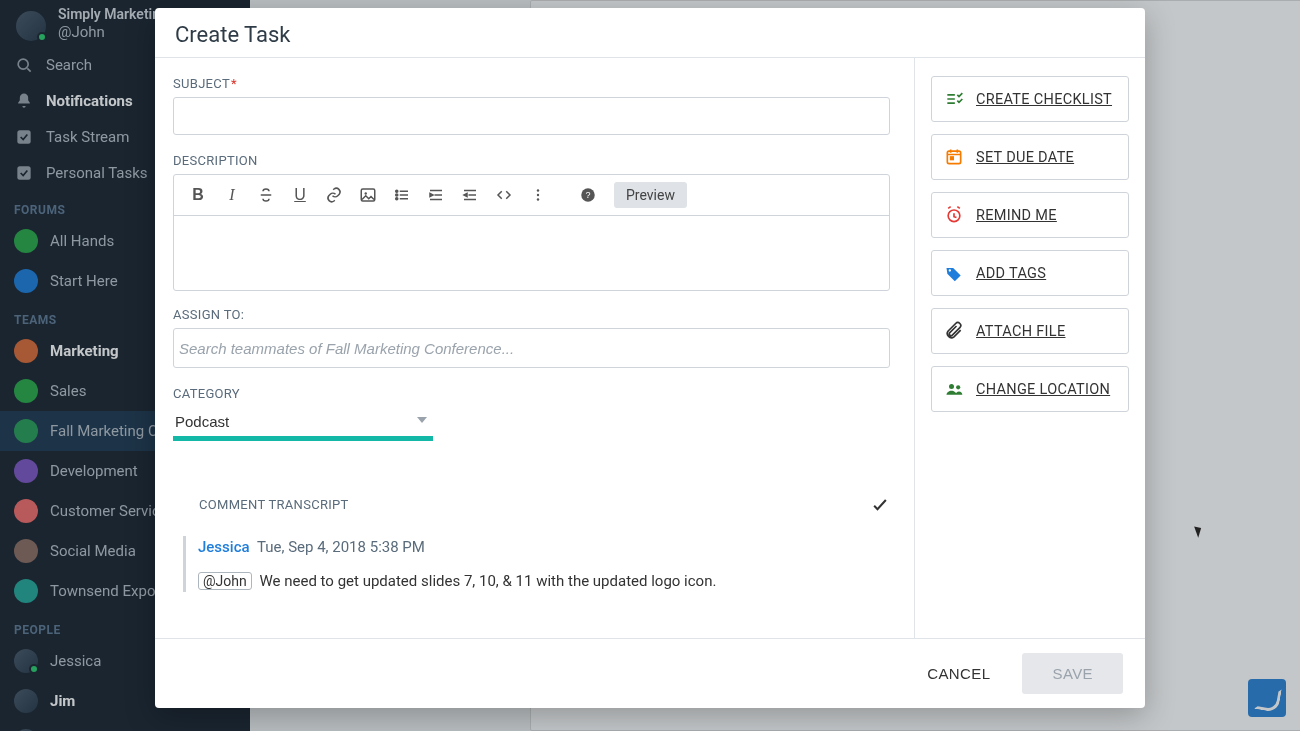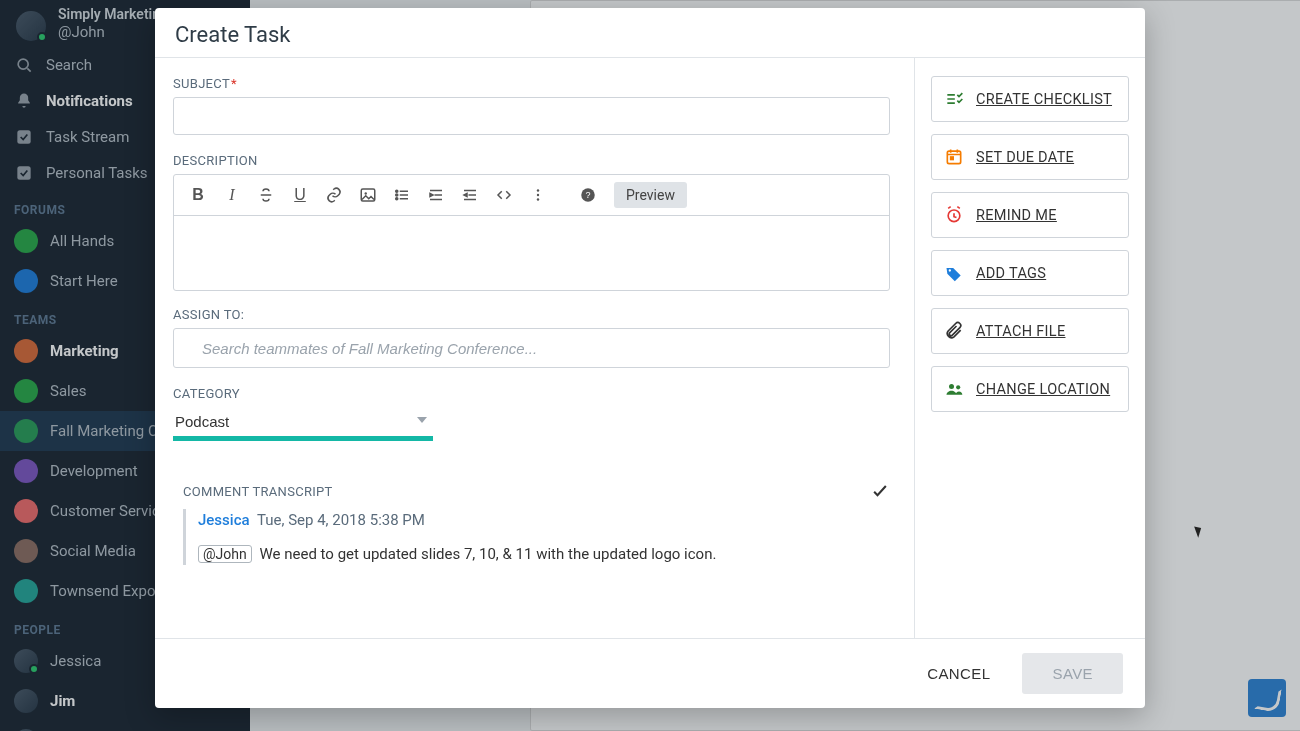--- a/index.html
+++ b/index.html
@@ -198,21 +198,21 @@
   }
   .editor-body {
     min-height: 74px;
     padding: 8px;
   }
   .assign-input {
     width: 100%;
     height: 40px;
     border: 1px solid var(--field-border);
     border-radius: 3px;
-    padding: 0 28px;
+    padding: 0 5px;
     font-size: 15px;
     font-style: italic;
     color: #9aa3ac;
     outline: none;
     margin-bottom: 18px;
   }
   .assign-input::placeholder { color:#9aa3ac; font-style: italic; }
   .category-select {
     width: 260px;
     border: none;
@@ -227,21 +227,21 @@
   }
   .cat-wrap { position: relative; width: 260px; margin-bottom: 20px;}
   .cat-caret {
     position: absolute; right: 6px; top: 10px;
     width:0;height:0;border-left:5px solid transparent;border-right:5px solid transparent;border-top:6px solid #9aa3ac;
   }
   .transcript-head {
     display:flex; align-items:center; justify-content:space-between;
     margin: 4px 0 8px;
   }
-  .transcript-head .fld-label { margin: 0; }
+  .transcript-head .fld-label { margin: 16px; }
   .check-ic { width:20px; height:20px; color:#333; }
   .transcript {
     border-left: 3px solid #cfd4da;
     padding: 2px 0 2px 12px;
     font-size: 15px;
   }
   .t-line1 { margin-bottom: 16px; }
   .t-author { color: var(--blue); font-weight: 500; margin-right: 4px;}
   .t-time { color: #5a6b7b; }
   .mention {

